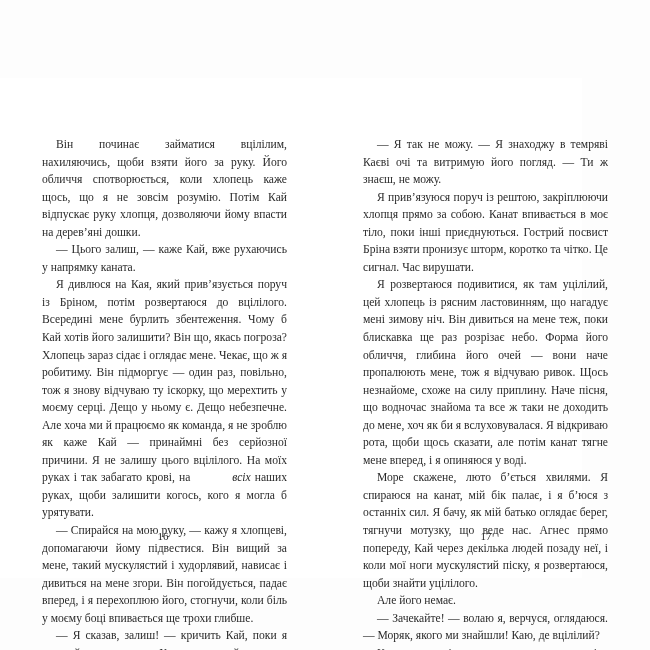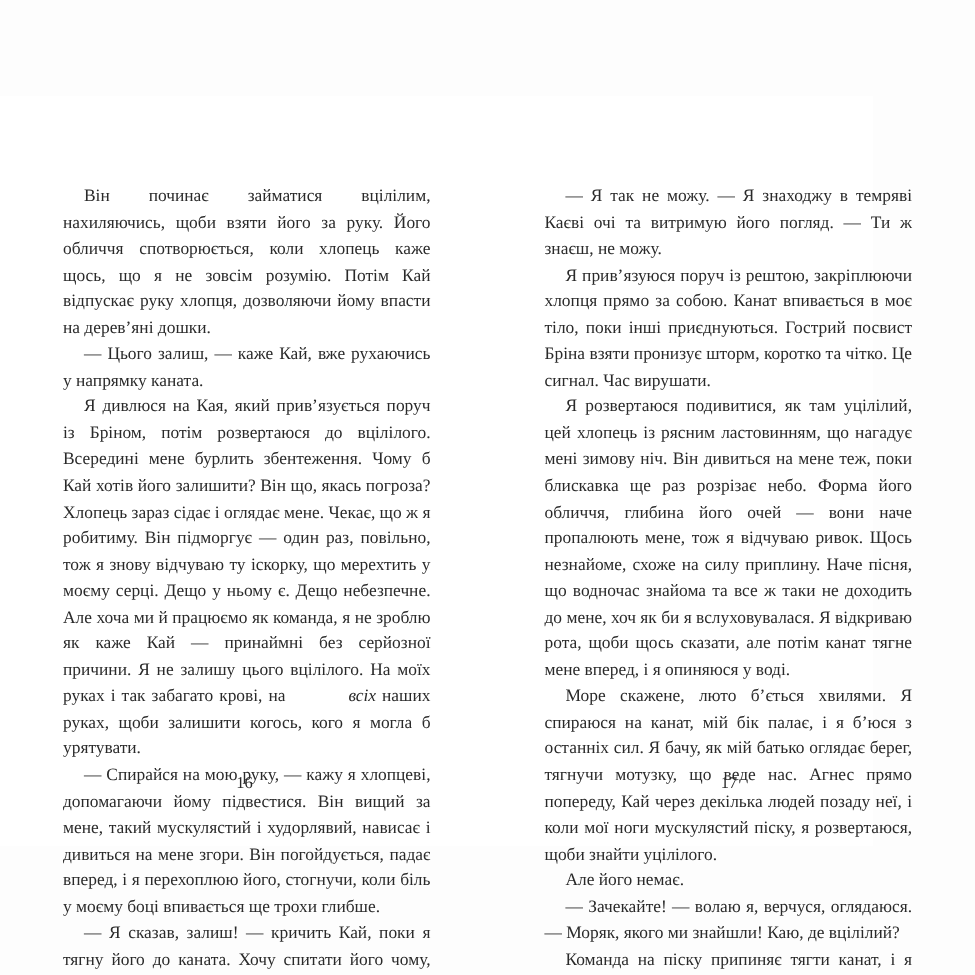--- a/index.html
+++ b/index.html
@@ -6,21 +6,21 @@
       margin: 0;
       padding: 0;
       width: 650px;
       height: 650px;
       background: #fdfdfd;
       overflow: hidden;
     }
     .spread {
       position: absolute;
       left: 0;
-      top: 64px;
+      top: 78px;
       width: 582px;
       height: 500px;
       background: #ffffff;
     }
     .page {
       position: absolute;
       top: 58px;
       width: 245px;
       font-family: "Liberation Serif", "DejaVu Serif", serif;
       font-size: 11.6px;

